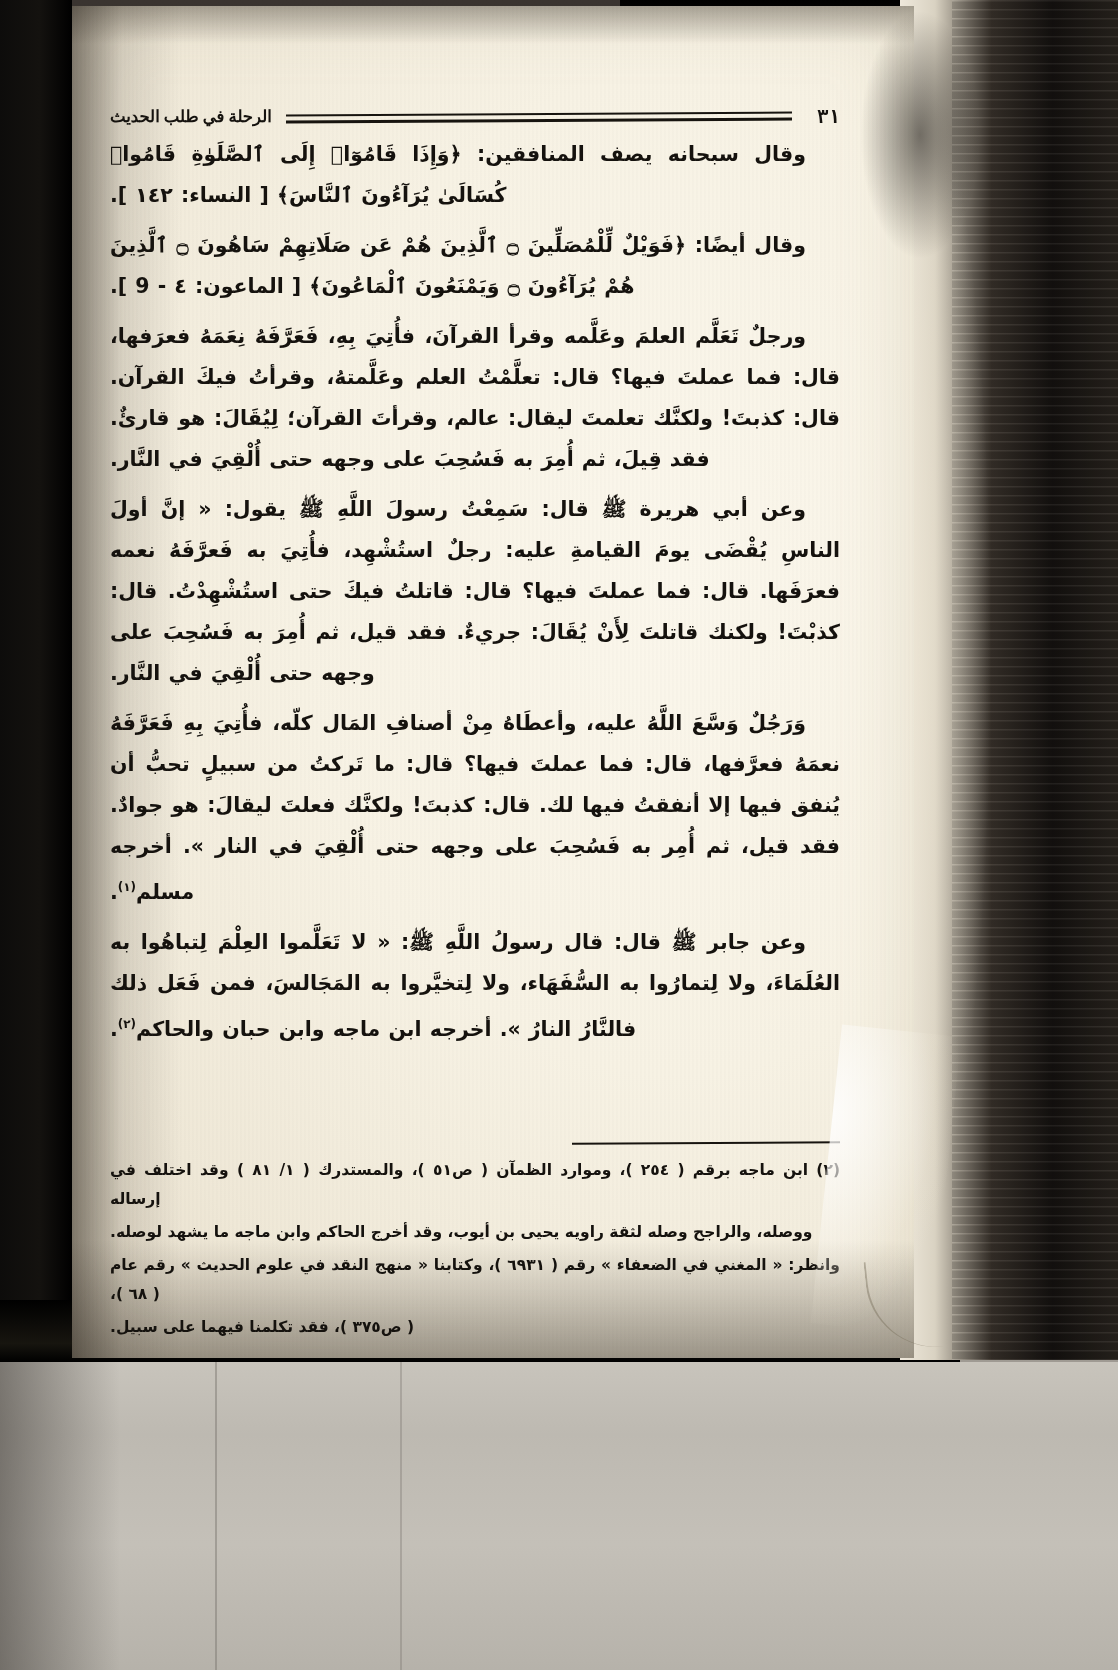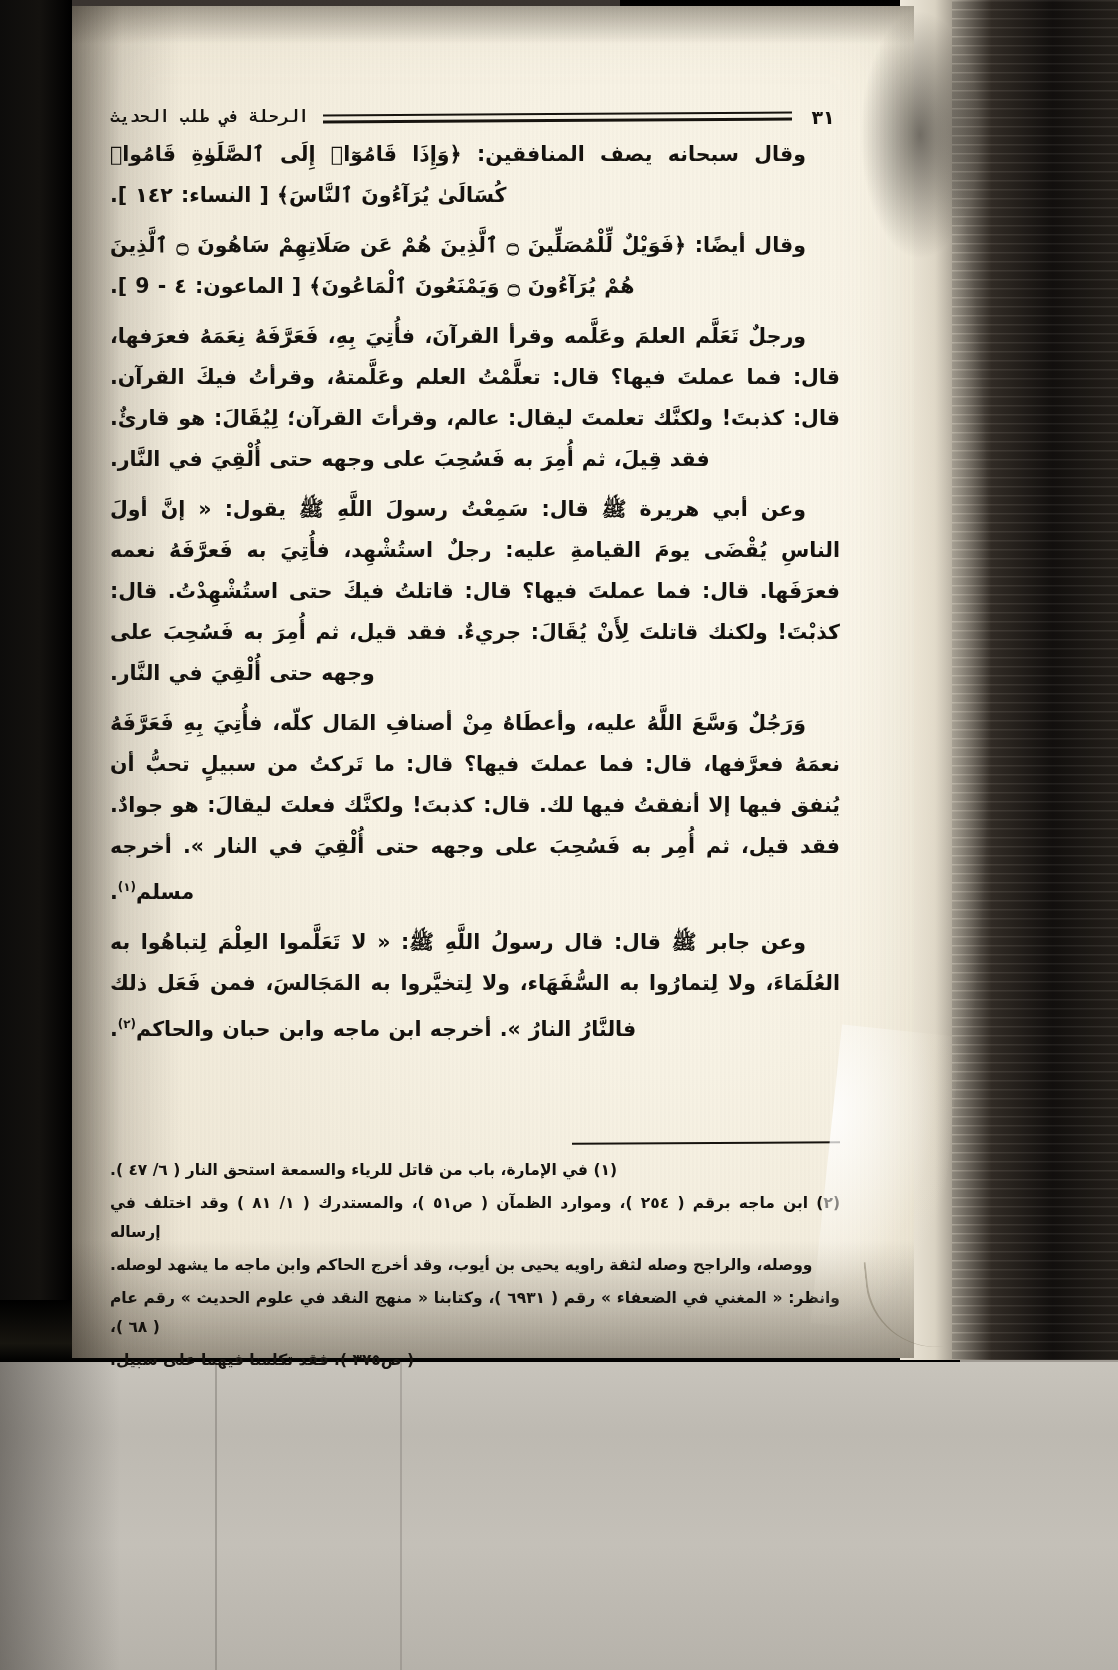--- a/index.html
+++ b/index.html
@@ -63,28 +63,28 @@
     border-left:2px solid rgba(120,110,92,.45);
     border-radius:0 0 0 70px;transform:rotate(-6deg);}
 
   
   .content{position:absolute;left:110px;top:100px;width:730px;
     direction:rtl;color:#15120e;}
 
   
   .pg-header{display:flex;align-items:center;gap:10px;height:34px;
     flex-direction:row-reverse;}
-  .hdr-title{font-family:Liberation Mono, monospace;
+  .hdr-title{font-family:Liberation Serif, serif;
     font-size:16.5px;font-weight:600;white-space:nowrap;letter-spacing:0;}
   .hdr-rule{flex:1;height:8px;position:relative;margin:0 4px;}
   .hdr-rule:before,.hdr-rule:after{content:"";position:absolute;left:0;right:0;
     height:2.2px;background:#17140f;transform:rotate(-0.35deg);}
   .hdr-rule:before{top:0;}
   .hdr-rule:after{top:6px;height:2.6px;}
-  .pg-num{font-size:19px;font-weight:600;direction:rtl;min-width:34px;text-align:center;}
+  .pg-num{font-size:19px;font-weight:600;direction:rtl;min-width:34px;text-align:right;font-family:Liberation Mono, monospace;}
 
   
   .body-block{}
   p.par{margin:0 0 9px 0;text-align:justify;text-align-last:center;
     font-size:20.5px;line-height:41px;font-weight:600;
     text-indent:34px;word-spacing:1px;}
   p.par.last-left{text-align-last:left;}
   .fn-mark{font-size:12px;vertical-align:super;font-weight:600;}
 
   
@@ -141,21 +141,20 @@
     <p class="par last-left">وقال أيضًا: ﴿فَوَيْلٌ لِّلْمُصَلِّينَ ۝ ٱلَّذِينَ هُمْ عَن صَلَاتِهِمْ سَاهُونَ ۝ ٱلَّذِينَ هُمْ يُرَآءُونَ ۝ وَيَمْنَعُونَ ٱلْمَاعُونَ﴾ [ الماعون: ٤ - 9 ].</p>
     <p class="par last-left">ورجلٌ تَعَلَّم العلمَ وعَلَّمه وقرأ القرآنَ، فأُتِيَ بِهِ، فَعَرَّفَهُ نِعَمَهُ فعرَفها، قال: فما عملتَ فيها؟ قال: تعلَّمْتُ العلم وعَلَّمتهُ، وقرأتُ فيكَ القرآن. قال: كذبتَ! ولكنَّك تعلمتَ ليقال: عالم، وقرأتَ القرآن؛ لِيُقَالَ: هو قارئٌ. فقد قِيلَ، ثم أُمِرَ به فَسُحِبَ على وجهه حتى أُلْقِيَ في النَّار.</p>
     <p class="par last-left">وعن أبي هريرة ﷺ قال: سَمِعْتُ رسولَ اللَّهِ ﷺ يقول: « إنَّ أولَ الناسِ يُقْضَى يومَ القيامةِ عليه: رجلٌ استُشْهِد، فأُتِيَ به فَعرَّفَهُ نعمه فعرَفَها. قال: فما عملتَ فيها؟ قال: قاتلتُ فيكَ حتى استُشْهِدْتُ. قال: كذبْتَ! ولكنك قاتلتَ لِأَنْ يُقَالَ: جريءٌ. فقد قيل، ثم أُمِرَ به فَسُحِبَ على وجهه حتى أُلْقِيَ في النَّار.</p>
     <p class="par last-left"><span>وَرَجُلٌ وَسَّعَ اللَّهُ عليه، وأعطَاهُ مِنْ أصنافِ المَال كلّه، فأُتِيَ بِهِ فَعَرَّفَهُ نعمَهُ فعرَّفها، قال: فما عملتَ فيها؟ قال: ما تَركتُ من سبيلٍ تحبُّ أن يُنفق فيها إلا أنفقتُ فيها لك. قال: كذبتَ! ولكنَّك فعلتَ ليقالَ: هو جوادٌ. فقد قيل، ثم أُمِر به فَسُحِبَ على وجهه حتى أُلْقِيَ في النار ». أخرجه مسلم</span><span class="fn-mark">(١)</span><span>.</span></p>
     <p class="par last-left"><span>وعن جابر ﷺ قال: قال رسولُ اللَّهِ ﷺ: « لا تَعَلَّموا العِلْمَ لِتباهُوا به العُلَمَاءَ، ولا لِتمارُوا به السُّفَهَاء، ولا لِتخيَّروا به المَجَالسَ، فمن فَعَل ذلك فالنَّارُ النارُ ». أخرجه ابن ماجه وابن حبان والحاكم</span><span class="fn-mark">(٢)</span><span>.</span></p>
   </div>
 </div>
 
 <div class="footnotes">
   <div class="fn-rule"></div>
-  <p class="fn fl-left">(١) في الإمارة، باب من قاتل للرياء والسمعة استحق النار ( ٦/ ٤٧ ).</p>
   <p class="fn fl-left">(٢) ابن ماجه برقم ( ٢٥٤ )، وموارد الظمآن ( ص٥١ )، والمستدرك ( ١/ ٨١ ) وقد اختلف في إرساله</p>
   <p class="fn fl-left">ووصله، والراجح وصله لثقة راويه يحيى بن أيوب، وقد أخرج الحاكم وابن ماجه ما يشهد لوصله.</p>
   <p class="fn fl-left">وانظر: « المغني في الضعفاء » رقم ( ٦٩٣١ )، وكتابنا « منهج النقد في علوم الحديث » رقم عام ( ٦٨ )،</p>
   <p class="fn fl-left">( ص٣٧٥ )، فقد تكلمنا فيهما على سبيل.</p>
 </div>
 
 <div class="curl"></div>
 <div class="curl-line"></div>
 
 </body></html>

